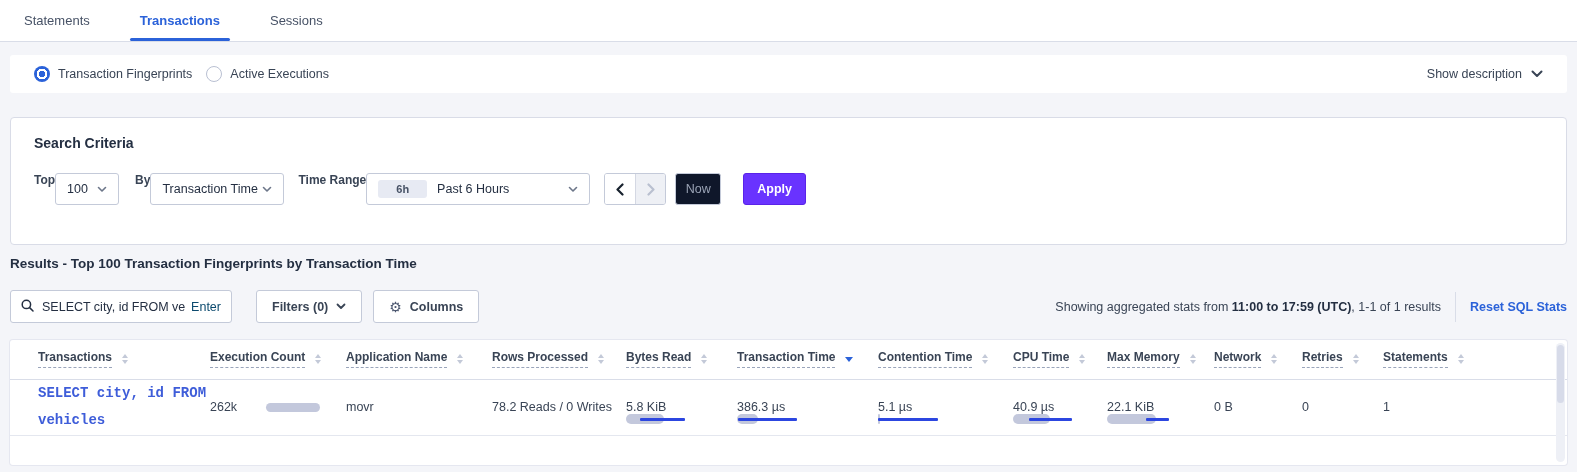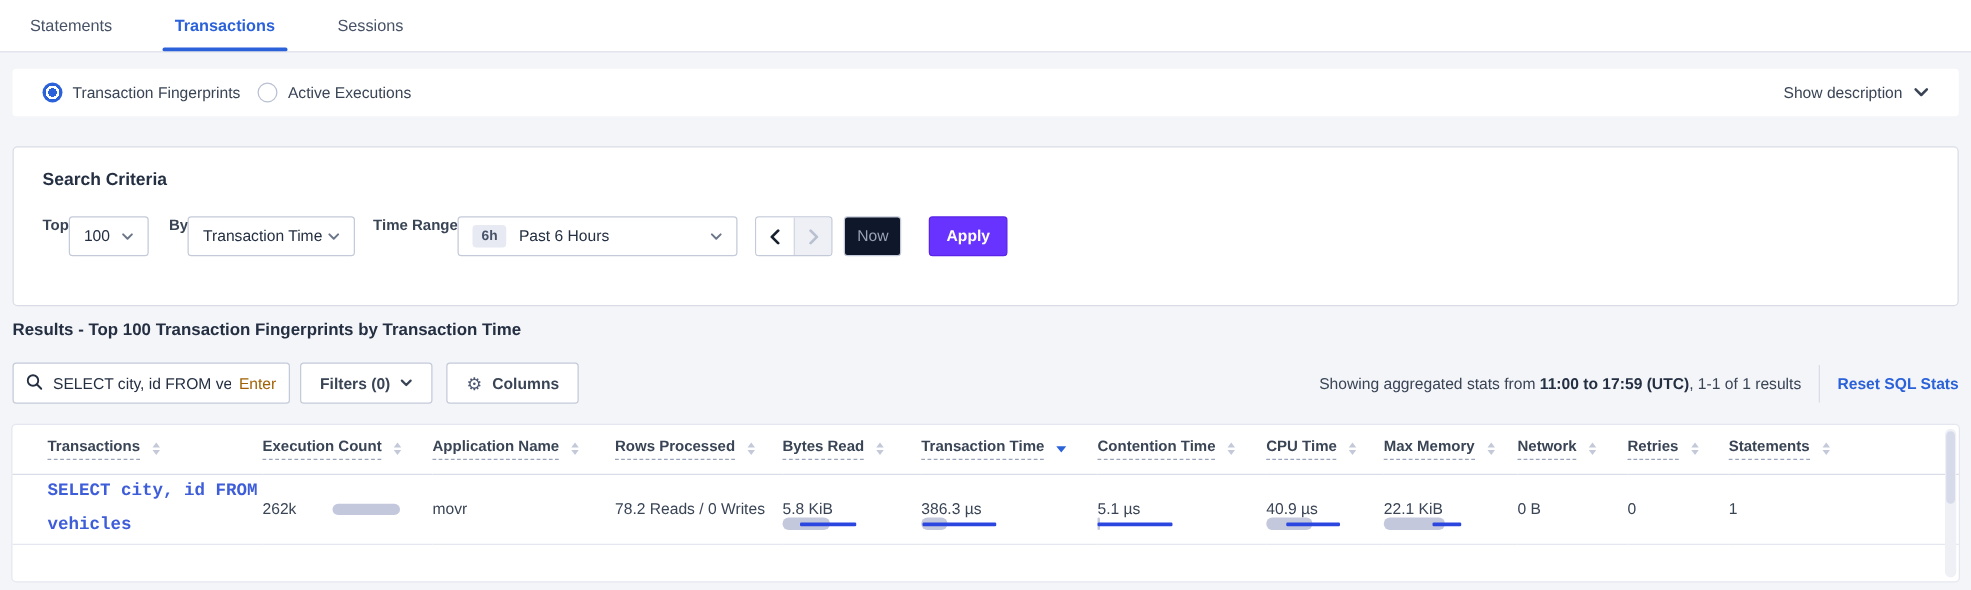--- a/index.html
+++ b/index.html
@@ -32,43 +32,43 @@
   .criteria-panel { position:absolute; top:117px; left:10px; right:10px; height:128px;
     background:#fff; border:1px solid #d9dce7; border-radius:4px; padding:17px 23px; }
   .criteria-title { font-size:14px; font-weight:700; color:#242f42; }
   .criteria-row { margin-top:22px; display:flex; align-items:flex-end; }
   .field { display:flex; flex-direction:row; }
   .field-label { font-size:12px; font-weight:700; color:#394455; margin-bottom:7px; }
   .select { height:32px; background:#fff; border:1px solid #c4cad9; border-radius:3px;
     display:flex; align-items:center; padding:0 11px; color:#242f42; cursor:pointer; }
   .select .spacer { flex:1; }
   .badge-6h { background:#e7eaf3; color:#475266; font-size:11px; font-weight:700;
-    padding:3px 7px; border-radius:3px; margin-right:10px; }
+    padding:3px 18px; border-radius:3px; margin-right:10px; }
   .arrow-group { display:flex; margin-left:14px; border:1px solid #c4cad9; border-radius:3px;
     overflow:hidden; height:32px; }
   .arrow-btn { width:30px; display:flex; align-items:center; justify-content:center; background:#fff; cursor:pointer; }
   .arrow-btn.disabled { background:#eef0f5; border-left:1px solid #d4d8e3; cursor:default; }
   .now-btn { margin-left:9px; height:32px; width:46px; background:#0f172a; border:1px solid #c4cad9;
     border-radius:3px; display:flex; align-items:center; justify-content:center; color:#9aa3b5; cursor:pointer; }
   .apply-btn { margin-left:22px; height:32px; padding:0 13px; background:#6933ff; border:1px solid #5a23e8;
     border-radius:3px; display:flex; align-items:center; justify-content:center;
     color:#fff; font-weight:700; font-size:12.5px; cursor:pointer; }
   
   .results-heading { position:absolute; top:256px; left:10px; font-size:13.5px; font-weight:700; color:#242f42; }
   .controls-row { position:absolute; top:290px; left:10px; right:10px; height:33px;
     display:flex; align-items:center; }
   .search-box { width:222px; height:33px; background:#fff; border:1px solid #c4cad9; border-radius:3px;
     display:flex; align-items:center; padding:0 10px; }
   .search-box input { flex:1; min-width:0; border:none; outline:none; font-family:inherit;
     font-size:12.5px; color:#242f42; margin-left:8px; background:transparent; }
-  .enter-label { color:#a16207; margin-left:6px; cursor:pointer; }
+  .enter-label { color:#0c4a6e; margin-left:6px; cursor:pointer; }
   .btn { height:33px; background:#fff; border:1px solid #c4cad9; border-radius:3px;
     display:flex; align-items:center; gap:8px; padding:0 15px; font-weight:700; font-size:12.5px;
     color:#394455; cursor:pointer; }
-  .filters-btn { margin-left:8px; }
+  .filters-btn { margin-left:24px; }
   .columns-btn { margin-left:11px; }
   .gear { font-size:14px; color:#4d5870; font-weight:400; line-height:1; }
   .stats-area { margin-left:auto; display:flex; align-items:center; }
   .stats-text { color:#394455; }
   .stats-text b { color:#242f42; }
   .v-divider { width:1px; height:30px; background:#d9dde8; margin:0 14px; }
   .reset-link { color:#2b62d9; font-weight:700; cursor:pointer; white-space:nowrap; }
   
   .table-panel { position:absolute; top:340px; left:10px; right:10px; height:125px; background:#fff;
     border-radius:3px; box-shadow:0 0 0 1px rgba(210,214,228,.45); }

